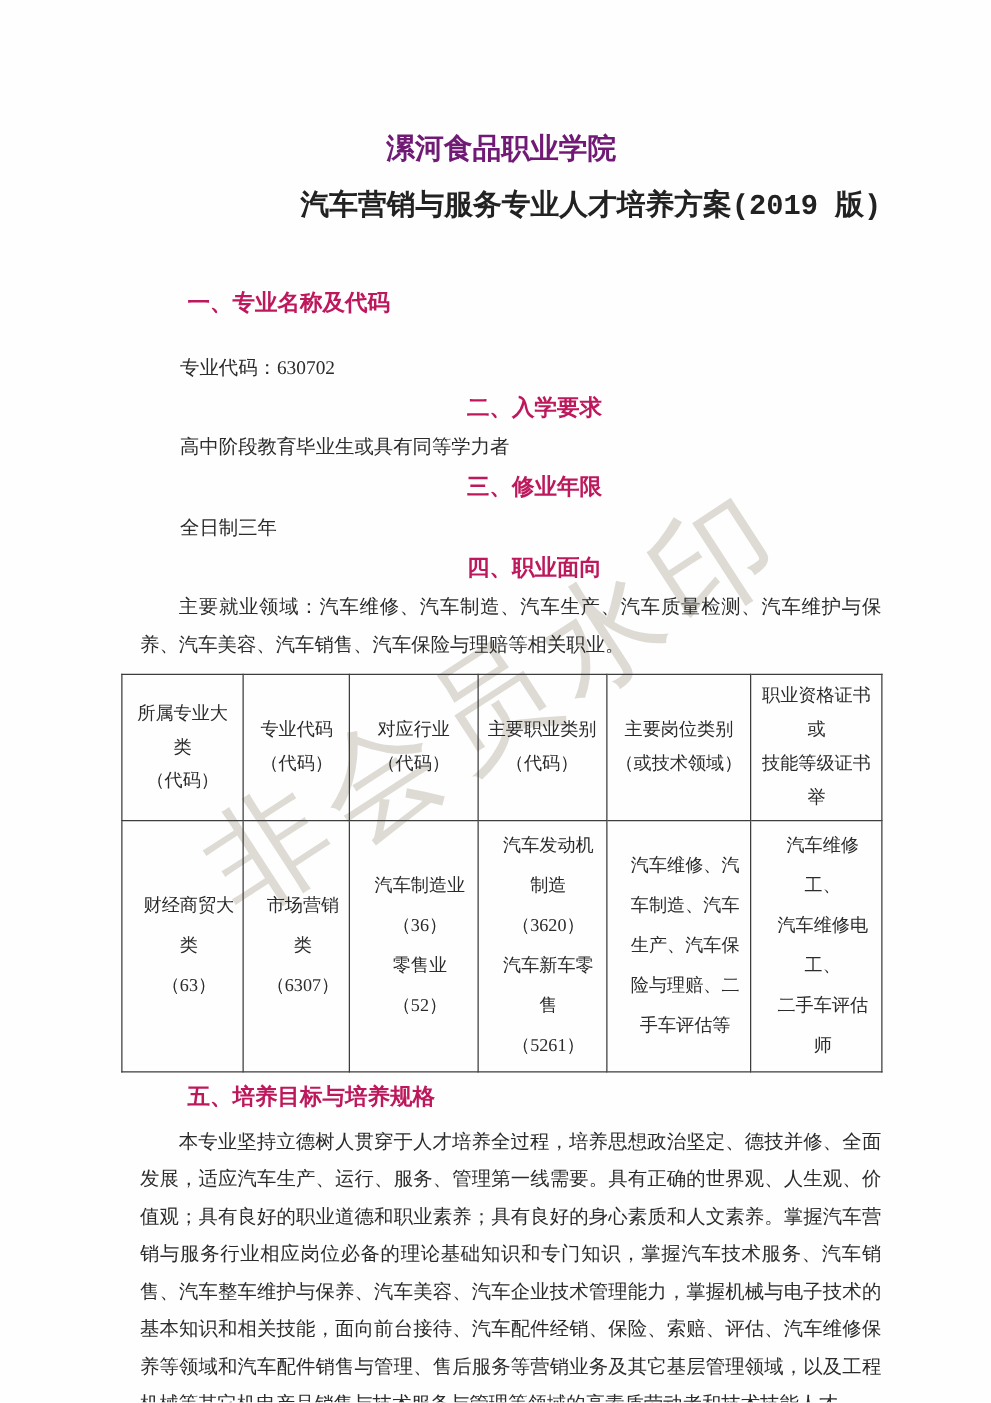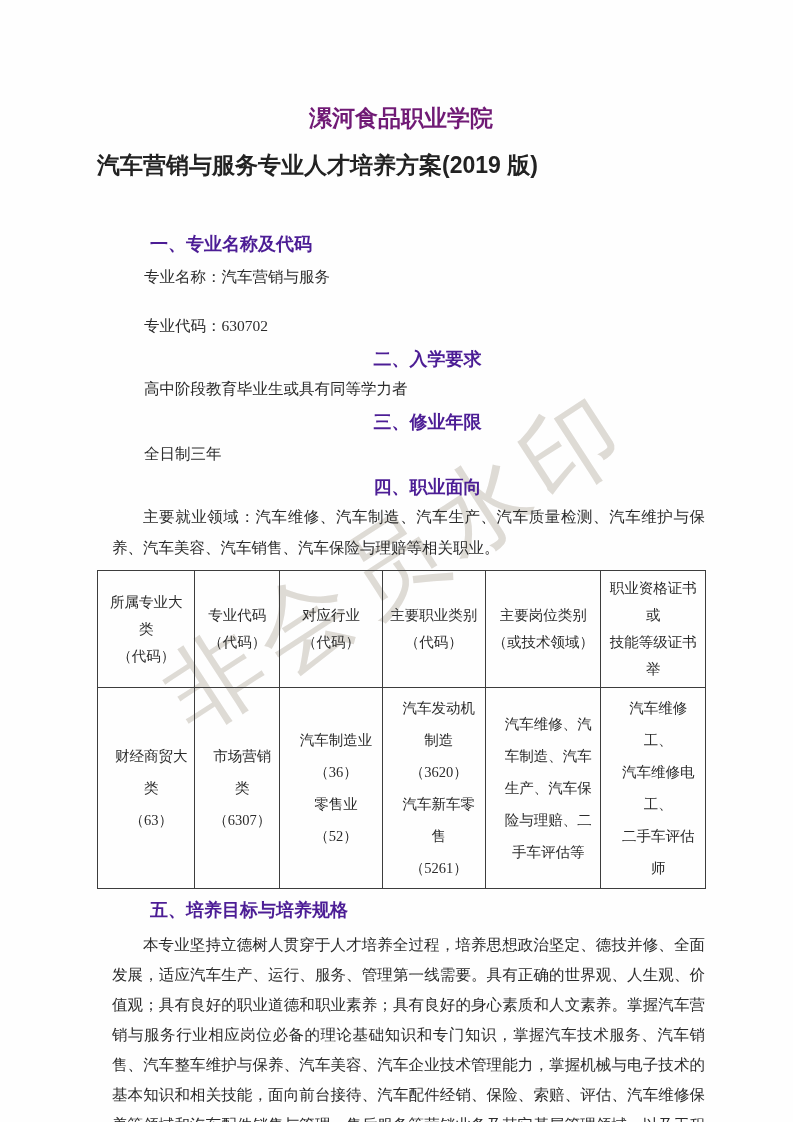--- a/index.html
+++ b/index.html
@@ -40,34 +40,34 @@
   }
   .doc-title {
     font-family: "Liberation Sans", sans-serif;
     font-weight: bold;
     font-size: 23px;
     line-height: 27px;
     text-align: center;
     color: #701a75;
   }
   .doc-subtitle {
-    font-family: Liberation Sans, sans-serif;
+    font-family: Liberation Mono, monospace;
     font-weight: bold;
     font-size: 23px;
     line-height: 29px;
-    text-align: left;
+    text-align: right;
     color: #222;
     margin-top: 19px;
   }
   .sec-heading {
-    font-family: Liberation Sans, sans-serif;
+    font-family: Liberation Mono, monospace;
     font-weight: bold;
     font-size: 18px;
     line-height: 24px;
-    color: #4c1d95;
+    color: #be185d;
     padding-left: 53px;
   }
   .h1 { margin-top: 52px; }
   .h-gap { margin-top: 11px; text-align: center; }
   .body-line {
     font-size: 15.5px;
     line-height: 21px;
     margin-top: 10px;
     text-indent: 47px;
   }
@@ -127,21 +127,20 @@
 <div class="page">
 
   <div class="watermark">非会员水印</div>
 
   <div class="content">
 
     <div class="doc-title">漯河食品职业学院</div>
     <div class="doc-subtitle">汽车营销与服务专业人才培养方案(2019 版)</div>
 
     <div class="sec-heading h1">一、专业名称及代码</div>
-    <div class="body-line">专业名称：汽车营销与服务</div>
     <div class="body-line" style="margin-top:28px;">专业代码：630702</div>
 
     <div class="sec-heading h-gap">二、入学要求</div>
     <div class="body-line" style="margin-top:7px;">高中阶段教育毕业生或具有同等学力者</div>
 
     <div class="sec-heading h-gap">三、修业年限</div>
     <div class="body-line" style="margin-top:9px;">全日制三年</div>
 
     <div class="sec-heading h-gap">四、职业面向</div>
     <p class="para">主要就业领域：汽车维修、汽车制造、汽车生产、汽车质量检测、汽车维护与保养、汽车美容、汽车销售、汽车保险与理赔等相关职业。</p>

